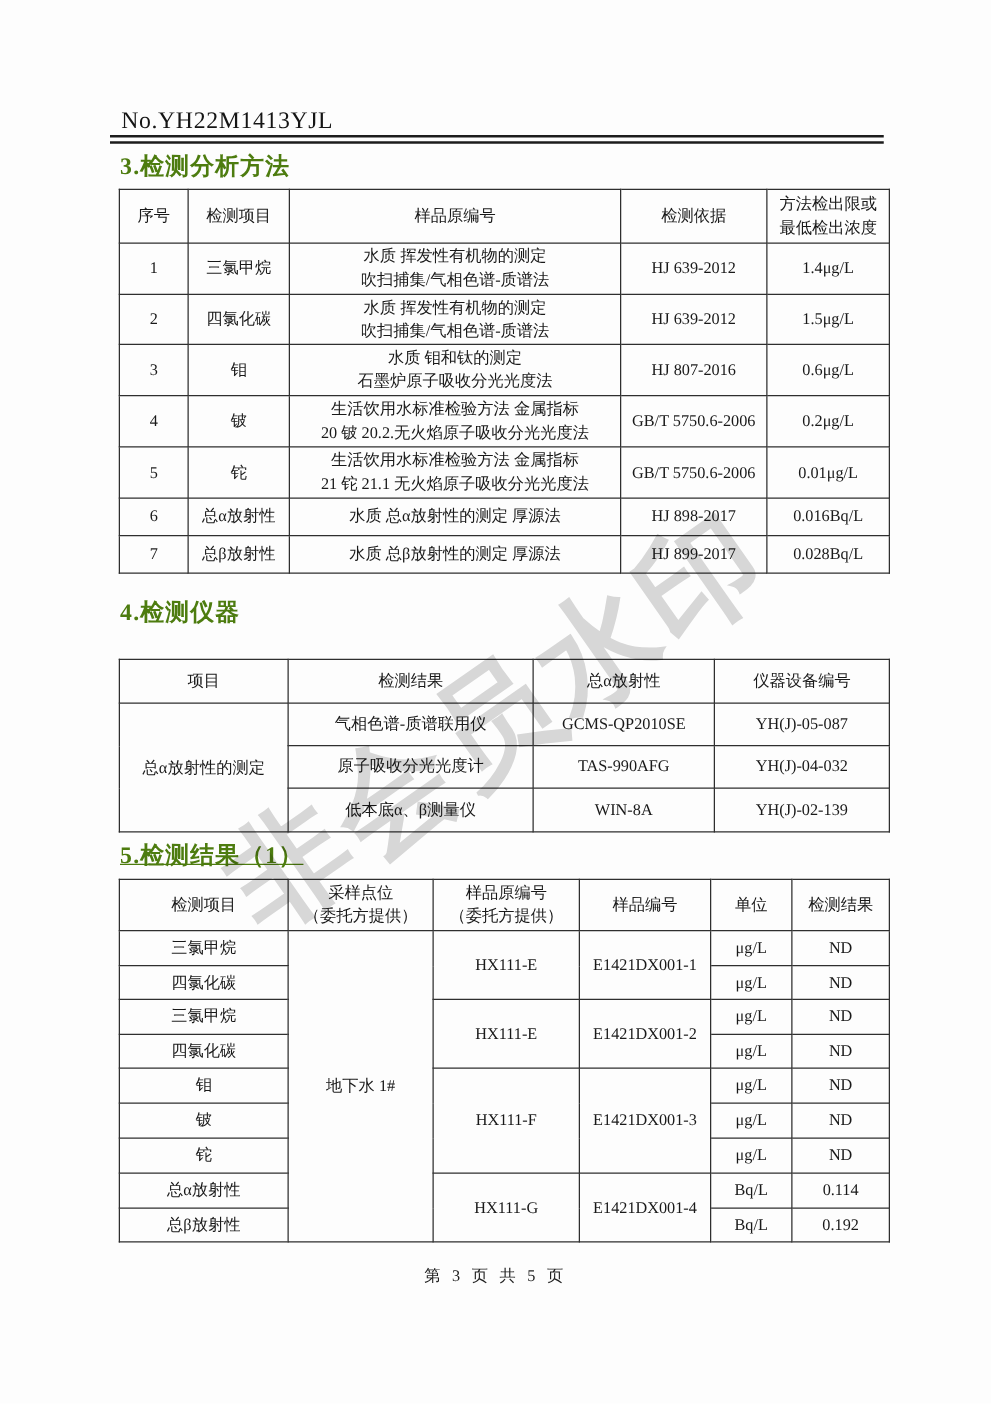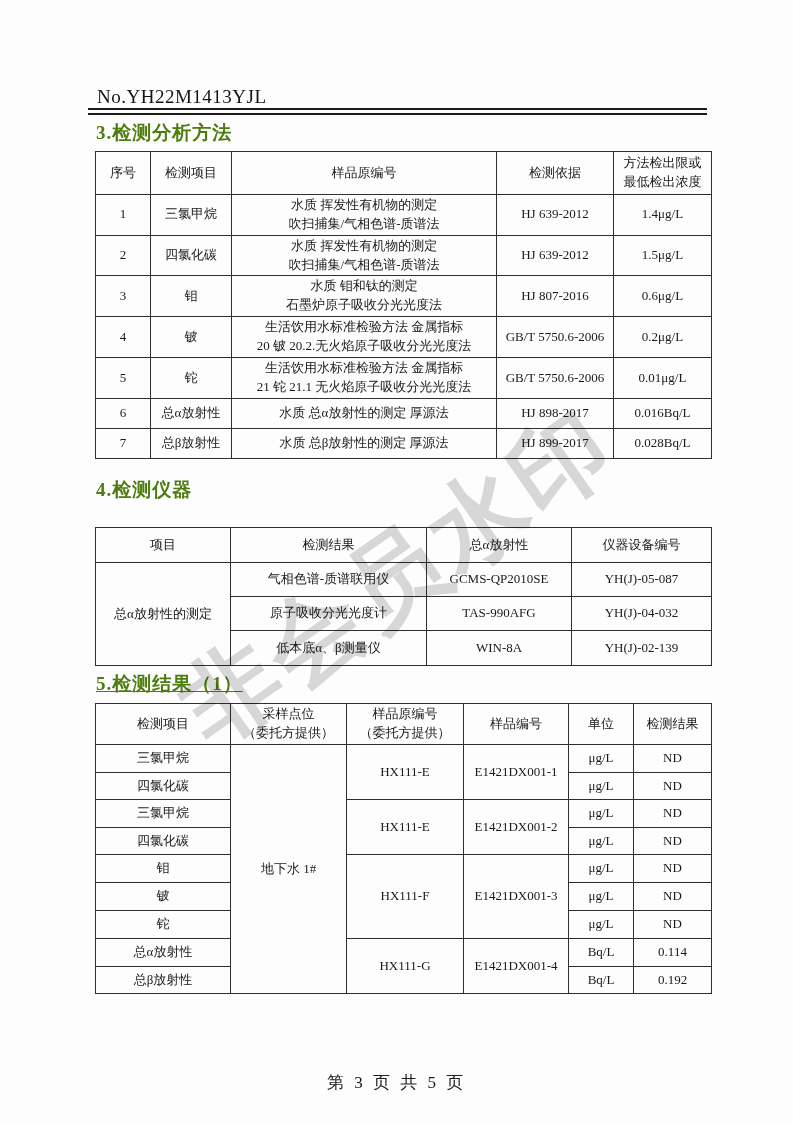--- a/index.html
+++ b/index.html
@@ -27,22 +27,22 @@
   .tbl th, .tbl td {
     border:1.5px solid #2f2f2f; text-align:center; vertical-align:middle;
     font-weight:normal; font-size:13px; line-height:1.45;
     padding:1px 3px; box-sizing:border-box; color:#191919;
     overflow:hidden;
   }
   .pre { white-space:pre-line; }
   .h43{height:43px}.h40{height:40px}.h41{height:41px}.h30{height:30px}
   .h34{height:34px}.h35{height:35px}.h27{height:27px}.h28{height:28px}
   .footer {
-    position:absolute; left:0; top:1071px; width:100%;
-    text-align:center; font-size:17px; letter-spacing:3px; color:#202020;
+    position:absolute; left:0; top:1012px; width:100%;
+    text-align:center; font-size:13px; letter-spacing:3px; color:#202020;
   }
   .watermark {
     position:absolute; left:398px; top:578px;
     transform:translate(-50%,-50%) rotate(-35deg);
     font-size:96px; font-weight:bold; letter-spacing:4px;
     color:#bfbfbf; opacity:0.6; white-space:nowrap;
     mix-blend-mode:multiply; pointer-events:none; z-index:5;
   }
   .content { position:relative; z-index:1; }
 </style>

